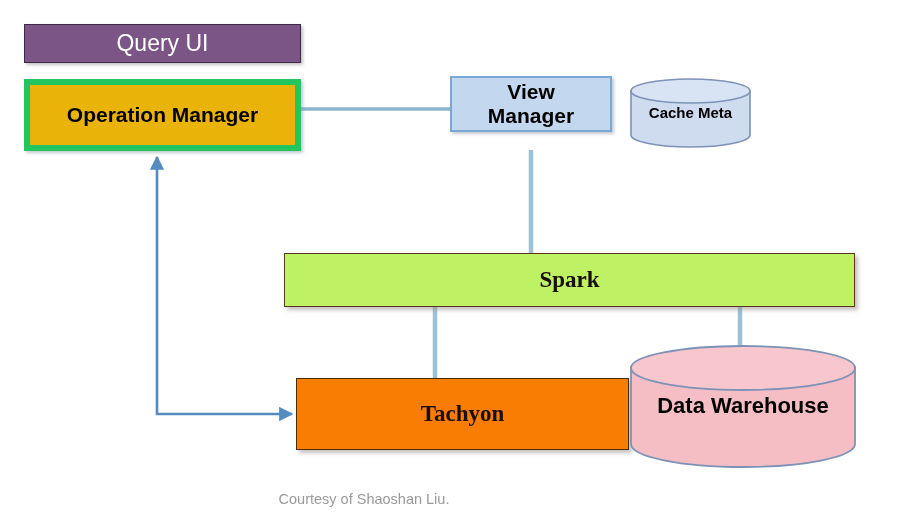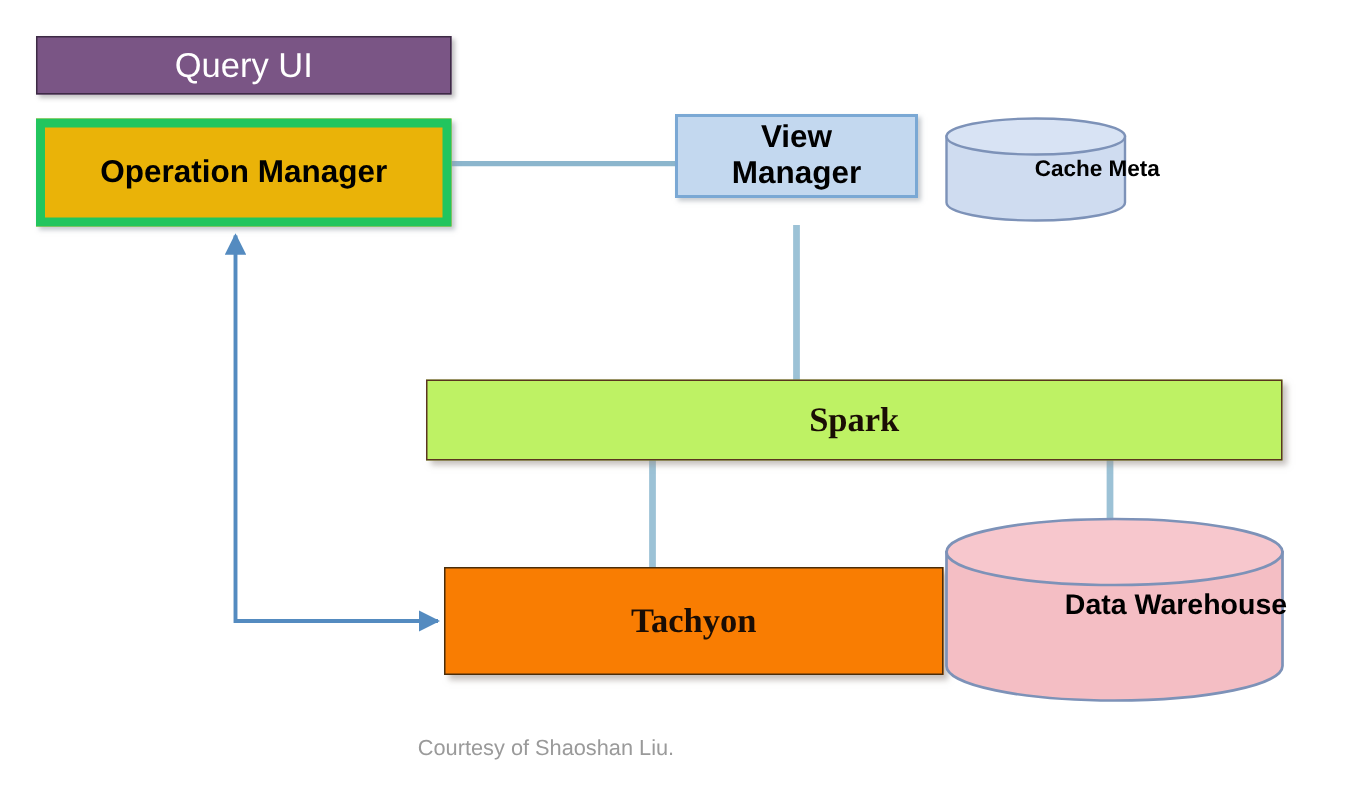--- a/index.html
+++ b/index.html
@@ -109,28 +109,27 @@
     display: block;
     overflow: visible;
   }
   .cylinder .cyl-label {
     position: absolute;
     left: 0;
     width: 100%;
     text-align: center;
     color: #000000;
     font-weight: bold;
-    padding-left: 41px;
   }
 
   #cache-meta { left: 630px; top: 78px; width: 121px; height: 70px; }
   #cache-meta .cyl-label { top: 26px; font-size: 15px; }
 
   #data-warehouse { left: 630px; top: 345px; width: 226px; height: 122px; }
-  #data-warehouse .cyl-label { top: 48px; font-size: 19px; }
+  #data-warehouse .cyl-label { top: 48px; font-size: 22px; }
 
   
   #connectors {
     position: absolute;
     left: 0;
     top: 0;
     width: 897px;
     height: 524px;
     pointer-events: none;
   }

